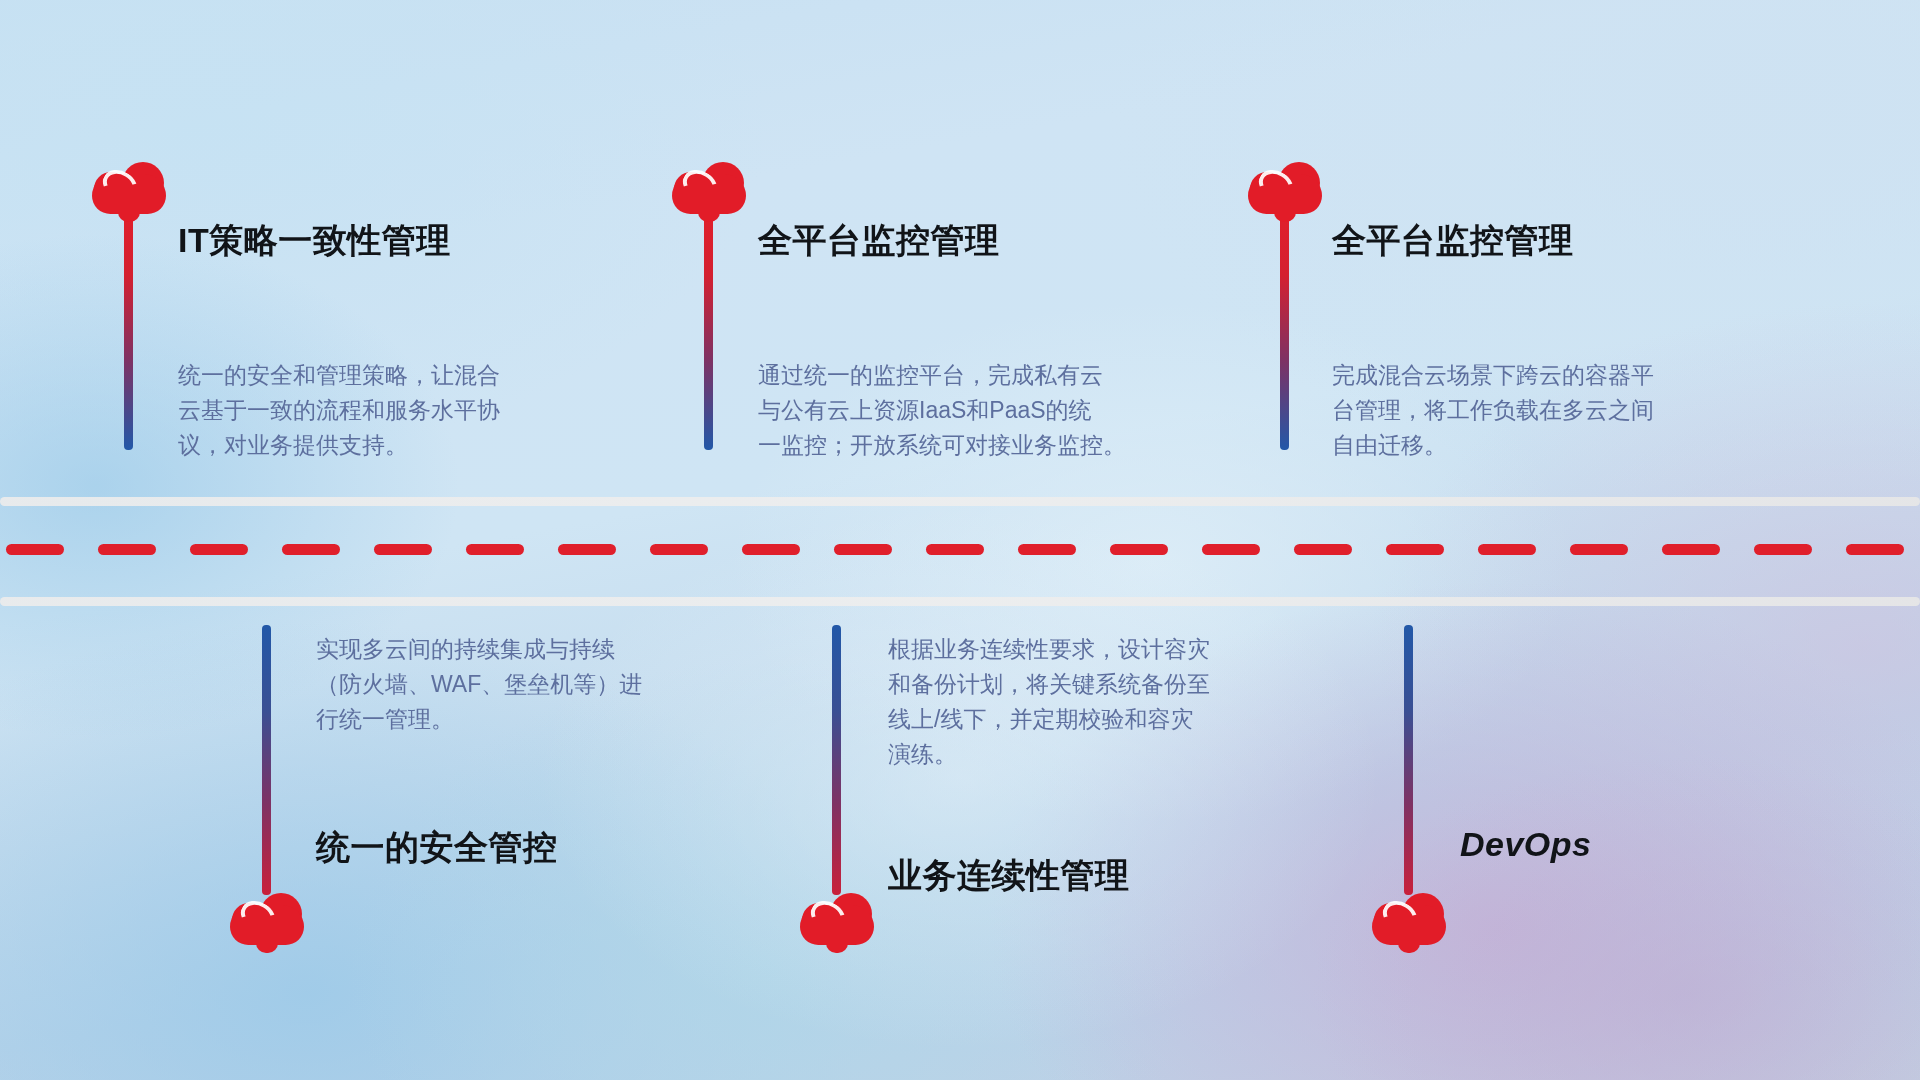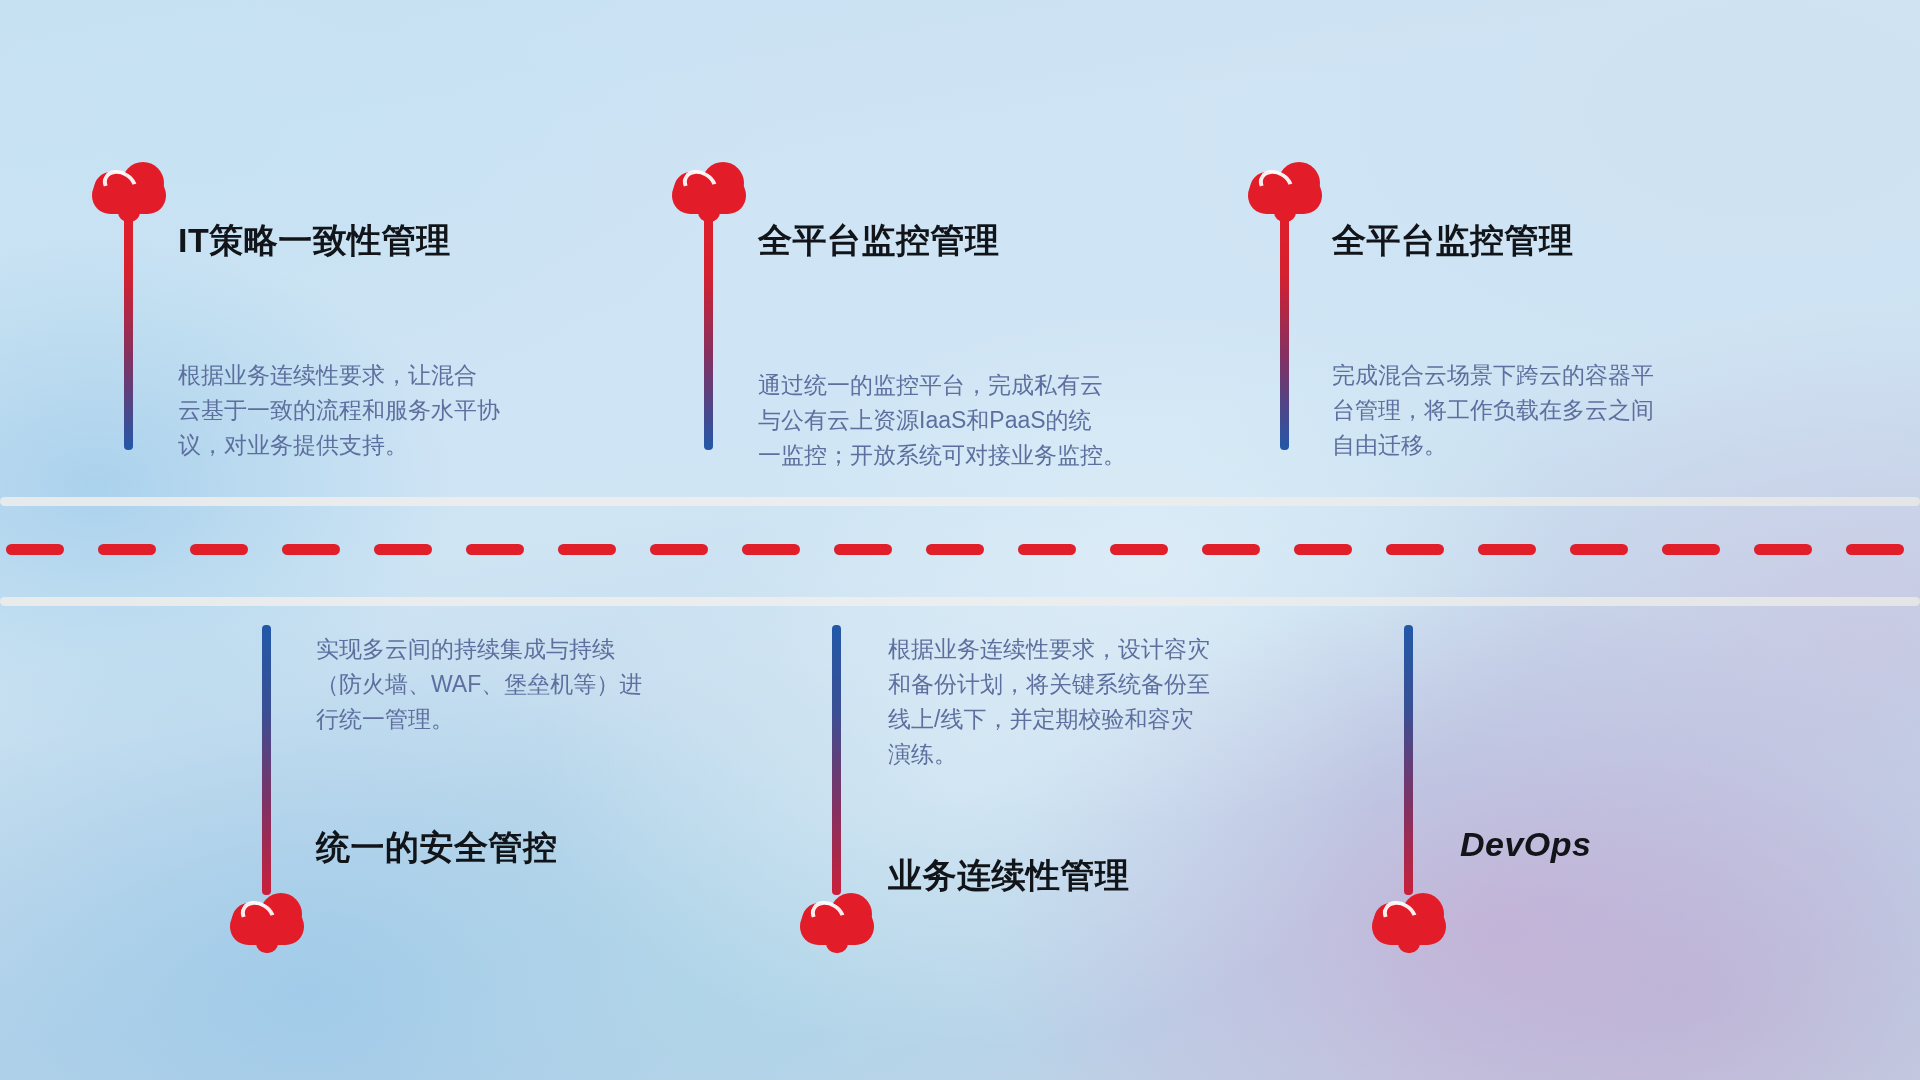--- a/index.html
+++ b/index.html
@@ -98,21 +98,21 @@
   #pin-1{left:92px;top:162px;}
   #pin-2{left:672px;top:162px;}
   #pin-3{left:1248px;top:162px;}
   .pin.top .stem{height:236px;}
 
   #title-1{left:178px;top:218px;}
   #title-2{left:758px;top:218px;}
   #title-3{left:1332px;top:218px;}
 
   #body-1{left:178px;top:358px;width:430px;}
-  #body-2{left:758px;top:368px;width:440px;}
+  #body-2{left:758px;top:358px;width:440px;}
   #body-3{left:1332px;top:358px;width:440px;}
 
   
   #pin-4{left:230px;top:625px;}
   #pin-5{left:800px;top:625px;}
   #pin-6{left:1372px;top:625px;}
   .pin.bot .stem{height:270px;}
   .pin.bot .cloud{margin-top:-2px;}
 
   #body-4{left:316px;top:632px;width:430px;}
@@ -158,21 +158,21 @@
     <div class="cloud">
       <div class="c-puff2"></div>
         <div class="c-puff"></div>
       <div class="c-body"></div>
         <div class="c-tail"></div>
         <div class="c-hi"></div>
     </div>
     <div class="stem down"></div>
   </div>
   <div class="title" id="title-1">IT策略一致性管理</div>
-  <div class="body" id="body-1">根据业务连续性要求，让混合
+  <div class="body" id="body-1">统一的安全和管理策略，让混合
 云基于一致的流程和服务水平协
 议，对业务提供支持。</div>
 
   <div class="pin top" id="pin-2">
     <div class="cloud">
       <div class="c-puff2"></div>
         <div class="c-puff"></div>
       <div class="c-body"></div>
         <div class="c-tail"></div>
         <div class="c-hi"></div>

